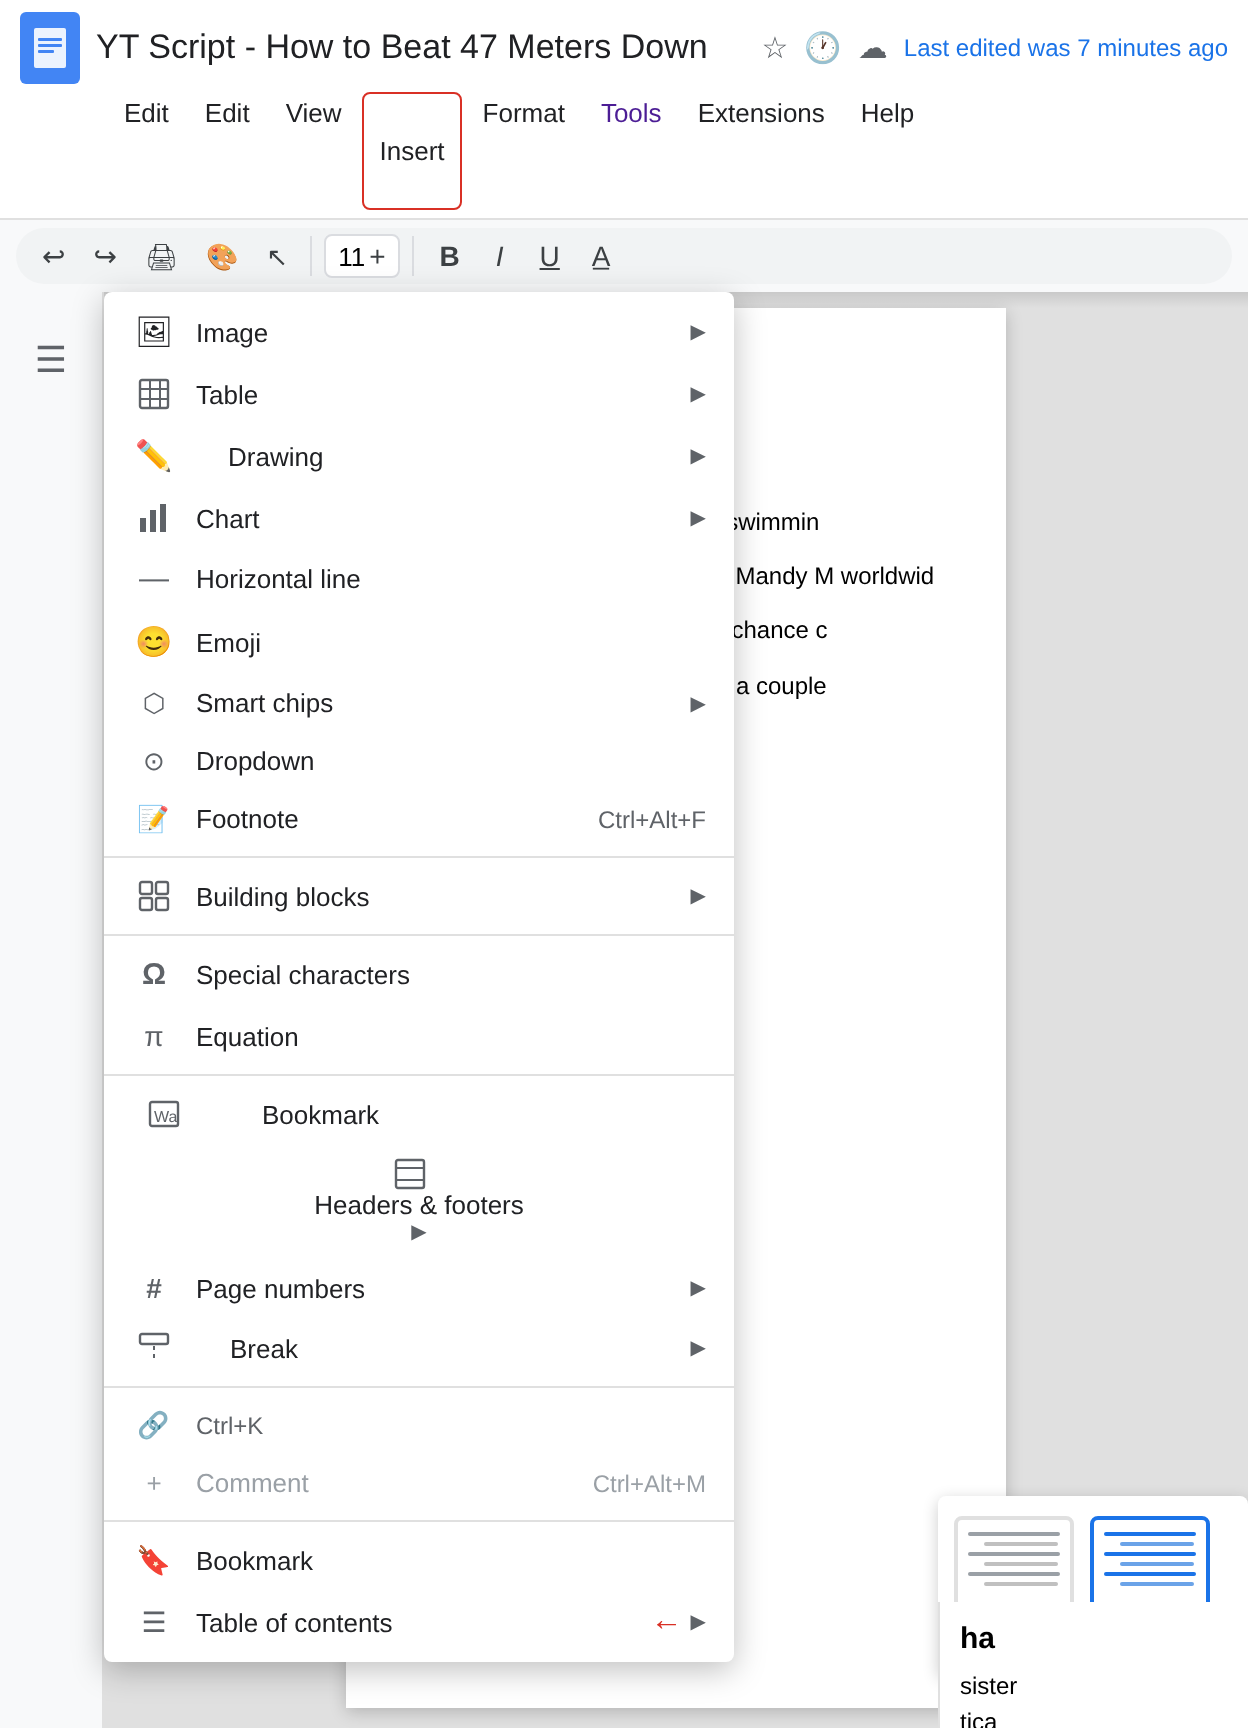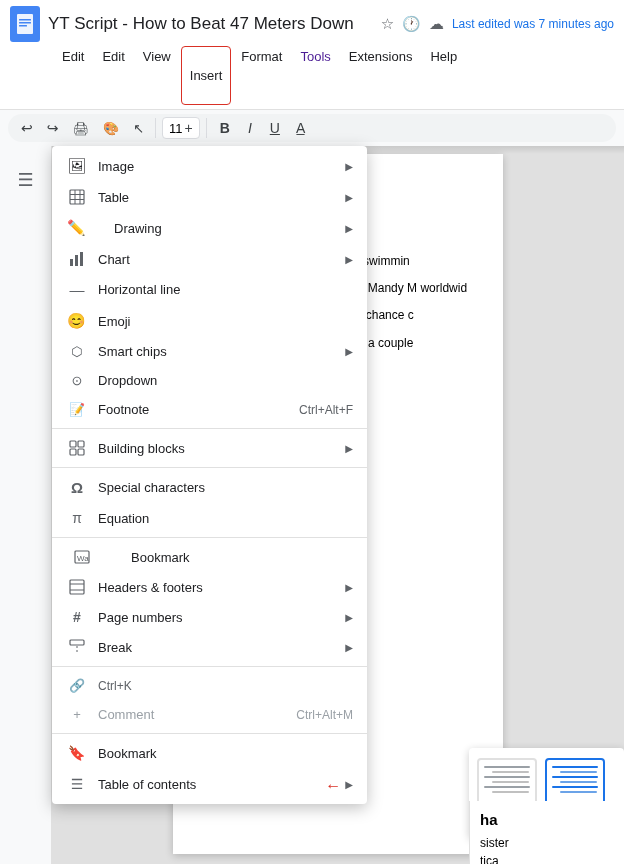--- a/index.html
+++ b/index.html
@@ -183,39 +183,39 @@
     <div style="display:flex;align-items:center;padding:7px 19px;cursor:pointer;font-size:13px;color:#202124;gap:28px;">
       <span style="width:22px;margin-right:10px;display:flex;align-items:center;justify-content:center;font-size:13px;color:#5f6368;">
         <svg width="16" height="16" viewBox="0 0 16 16">
             <rect x="1" y="2" width="14" height="12" rx="1" fill="none" stroke="#5f6368" stroke-width="1.2"></rect>
             <text x="3" y="12" font-size="8" fill="#5f6368">Wa</text>
           </svg>
       </span>
       <span style="flex:1;">Bookmark</span>
     </div>
 
-    <div style="display:flex;align-items:center;padding:7px 14px;cursor:pointer;font-size:13px;color:#202124;">
+    <div style="display:flex;align-items:center;padding:7px 30px;cursor:pointer;font-size:13px;color:#202124;flex-direction:column;">
       <span style="width:22px;margin-right:10px;display:flex;align-items:center;justify-content:center;font-size:13px;color:#5f6368;">
         <svg width="16" height="16" viewBox="0 0 16 16">
             <rect x="1" y="1" width="14" height="14" rx="1" fill="none" stroke="#5f6368" stroke-width="1.2"></rect>
             <line x1="1" y1="5" x2="15" y2="5" stroke="#5f6368" stroke-width="1"></line>
             <line x1="1" y1="11" x2="15" y2="11" stroke="#5f6368" stroke-width="1"></line>
           </svg>
       </span>
       <span style="flex:1;">Headers &amp; footers</span>
       <span style="color:#5f6368;font-size:10px;">▶</span>
     </div>
 
     <div style="display:flex;align-items:center;padding:7px 14px;cursor:pointer;font-size:13px;color:#202124;">
       <span style="width:22px;margin-right:10px;display:flex;align-items:center;justify-content:center;font-size:14px;color:#5f6368;font-weight:bold;">#</span>
       <span style="flex:1;">Page numbers</span>
       <span style="color:#5f6368;font-size:10px;">▶</span>
     </div>
 
-    <div style="display:flex;align-items:center;padding:7px 14px;cursor:pointer;font-size:13px;color:#202124;">
+    <div style="display:flex;align-items:center;padding:7px 14px;cursor:pointer;font-size:13px;color:#202124;gap:17px;">
       <span style="width:22px;margin-right:10px;display:flex;align-items:center;justify-content:center;font-size:13px;color:#5f6368;">
         <svg width="16" height="16" viewBox="0 0 16 16">
             <rect x="1" y="1" width="14" height="5" rx="1" fill="none" stroke="#5f6368" stroke-width="1.2"></rect>
             <line x1="8" y1="7" x2="8" y2="15" stroke="#5f6368" stroke-width="1" stroke-dasharray="2,2"></line>
           </svg>
       </span>
       <span style="flex:1;">Break</span>
       <span style="color:#5f6368;font-size:10px;">▶</span>
     </div>
 

